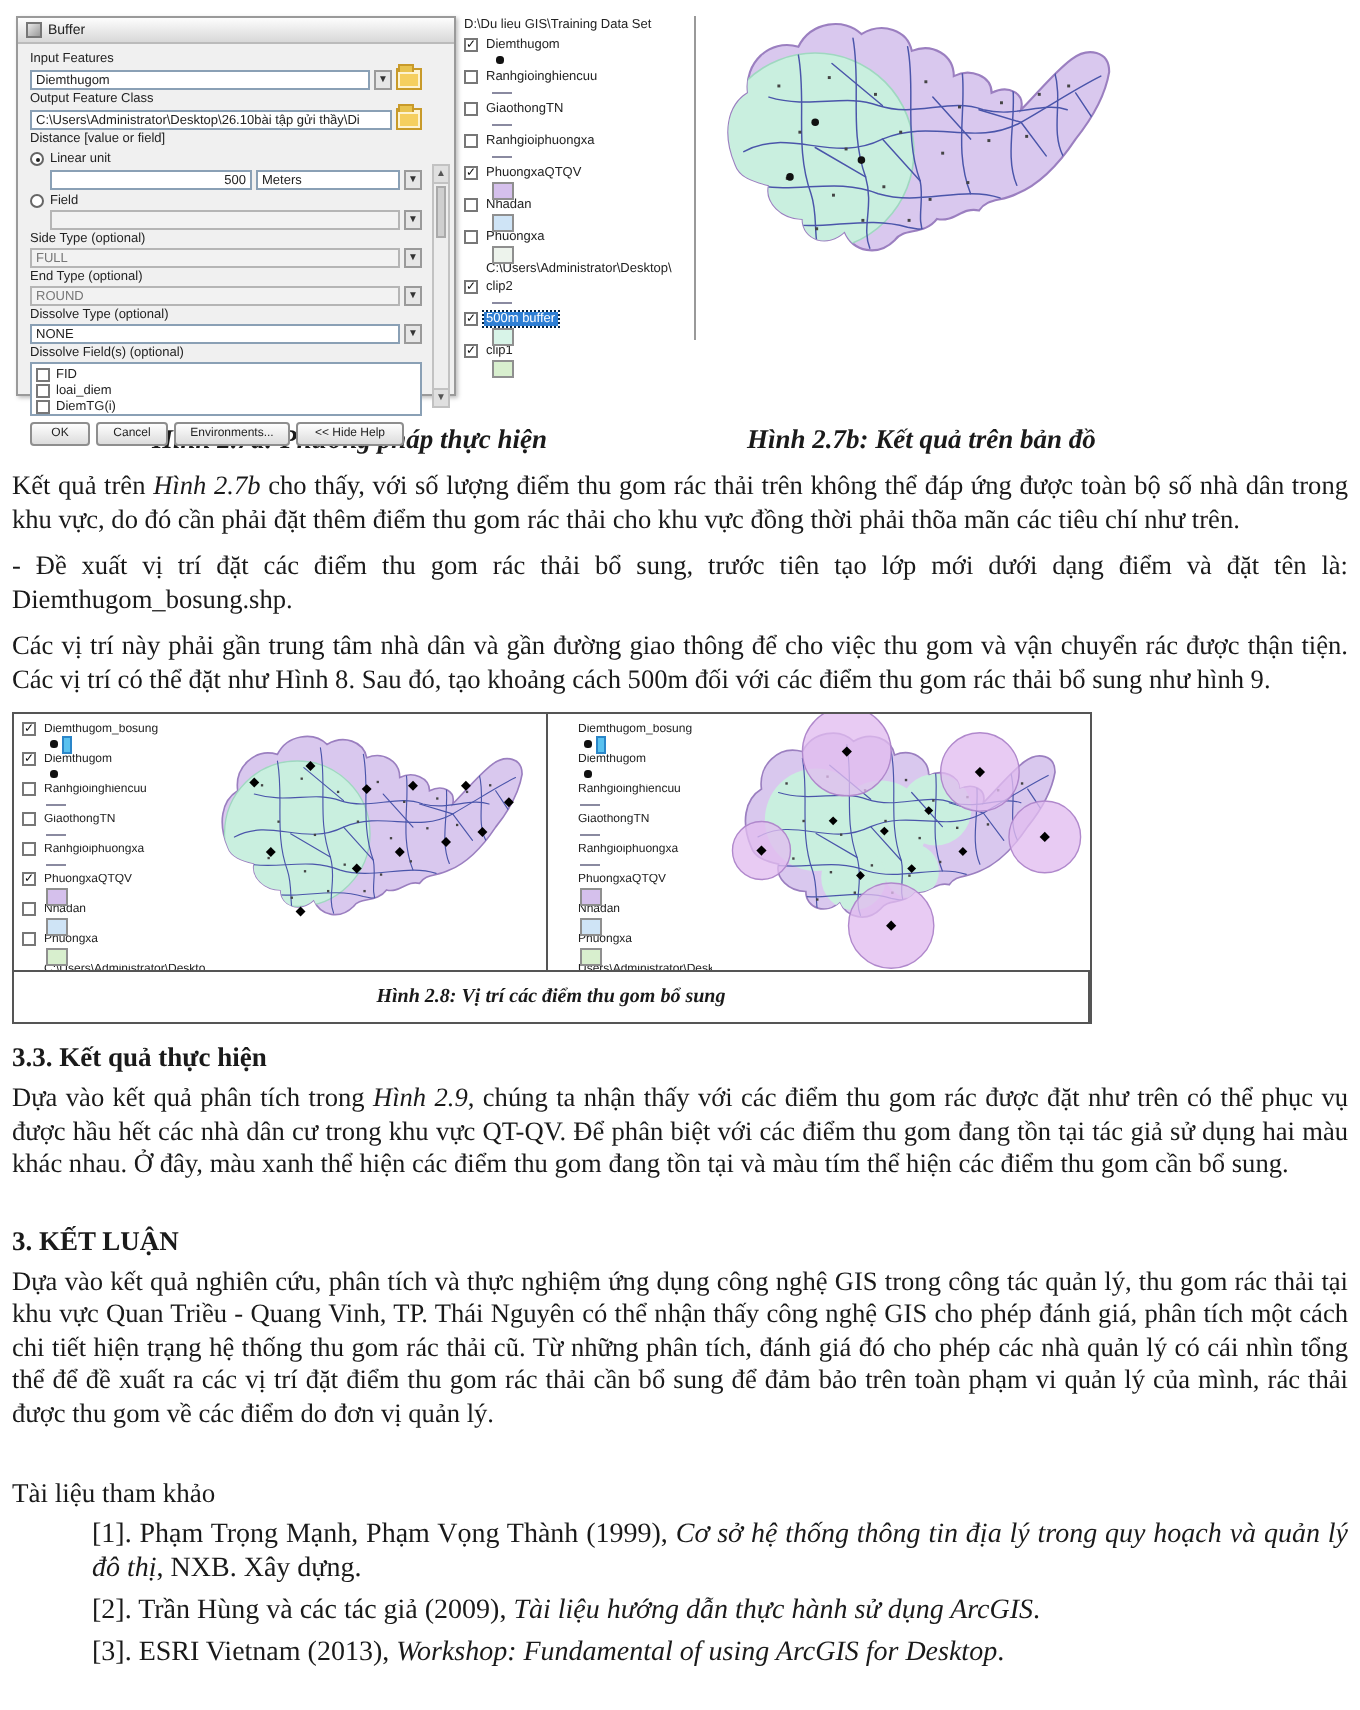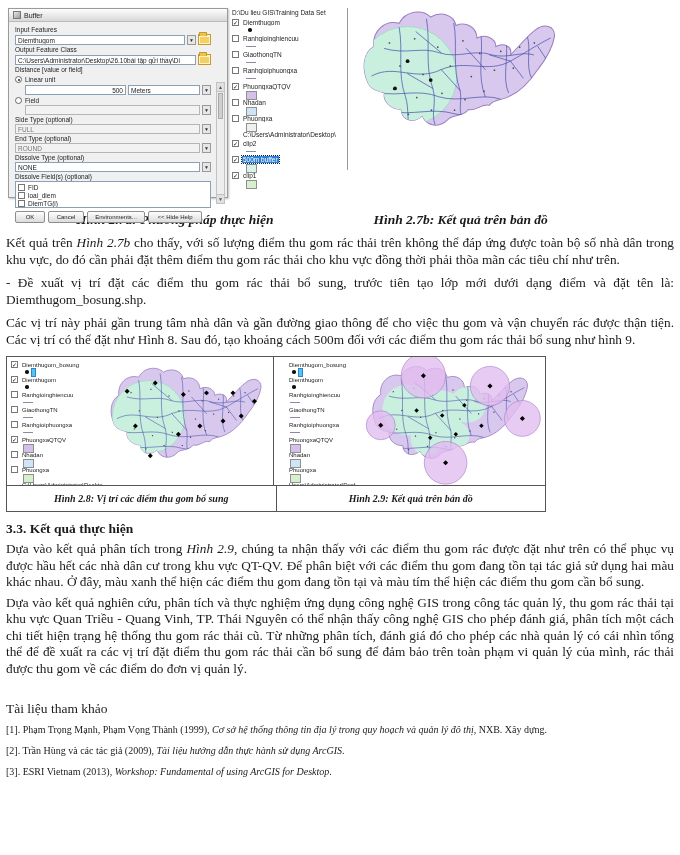--- a/index.html
+++ b/index.html
@@ -97,21 +97,21 @@
   .map2 { position:absolute; left:92px; top:2px; width:172px; height:124px; }
   .map3 { position:absolute; left:80px; top:0px; width:190px; height:128px; }
   .figcaps { display:flex; border-top:1.5px solid #555; height:26px; }
   .figcaps div { flex:1; display:flex; align-items:center; justify-content:center;
                  font-weight:bold; font-style:italic; font-size:10px; }
   .figcaps .fc1 { border-right:1.5px solid #555; }
 
   h3.sec { font-size:13.5px; font-weight:bold; margin-top:9px; }
   h3.sec.sp { margin-top:22px; }
   .refs-head { font-size:13.5px; font-weight:normal; margin-top:24px; }
-  p.ref { font-size:10px; line-height:17px; margin-top:4px; text-align:justify; }
+  p.ref { font-size:14px; line-height:17px; margin-top:4px; text-align:justify;margin-left:40px; }
 </style>
 </head>
 <body>
 
 <svg width="0" height="0" style="position:absolute" aria-hidden="true">
   <defs>
     <path id="region" d="M14,78 C8,64 10,50 20,44 C18,30 30,18 44,22 C50,10 66,8 74,16 C84,10 96,14 98,24
       C108,20 118,26 118,36 C126,32 136,36 136,44 C144,40 152,44 150,52 C158,44 166,34 174,28
       C182,22 192,24 192,34 C190,46 184,56 176,66 C168,78 158,88 148,92 C140,96 134,94 130,100
       C122,98 118,106 110,104 C104,112 94,108 90,114 C82,122 70,120 66,110 C58,118 46,114 46,104
@@ -565,27 +565,27 @@
             <path d="M118,54 l2.6,2.6 -2.6,2.6 -2.6,-2.6 z"></path>
               <path d="M78,92 l2.6,2.6 -2.6,2.6 -2.6,-2.6 z"></path>
             <path d="M108,88 l2.6,2.6 -2.6,2.6 -2.6,-2.6 z"></path>
               <path d="M138,78 l2.6,2.6 -2.6,2.6 -2.6,-2.6 z"></path>
           </g>
         </svg>
       </div>
     </div>
     <div class="figcaps">
       <div class="fc1">Hình 2.8: Vị trí các điểm thu gom bổ sung</div>
-      <div class="fc2">Hình 2.9: Kết quả trên bản đồ</div>
     </div>
   </div>
 
   <h3 class="sec">3.3. Kết quả thực hiện</h3>
   <p class="body" style="margin-top:4px;"><span>Dựa vào kết quả phân tích trong </span><i>Hình 2.9</i><span>, chúng ta nhận thấy với các điểm thu gom rác được đặt như trên có thể phục vụ được hầu hết các nhà dân cư trong khu vực QT-QV. Để phân biệt với các điểm thu gom đang tồn tại tác giả sử dụng hai màu khác nhau. Ở đây, màu xanh thể hiện các điểm thu gom đang tồn tại và màu tím thể hiện các điểm thu gom cần bổ sung.</span></p>
 
+  <h3 class="sec sp">3. KẾT LUẬN</h3>
   <p class="body" style="margin-top:4px;">Dựa vào kết quả nghiên cứu, phân tích và thực nghiệm ứng dụng công nghệ GIS trong công tác quản lý, thu gom rác thải tại khu vực Quan Triều - Quang Vinh, TP. Thái Nguyên có thể nhận thấy công nghệ GIS cho phép đánh giá, phân tích một cách chi tiết hiện trạng hệ thống thu gom rác thải cũ. Từ những phân tích, đánh giá đó cho phép các nhà quản lý có cái nhìn tổng thể để đề xuất ra các vị trí đặt điểm thu gom rác thải cần bổ sung để đảm bảo trên toàn phạm vi quản lý của mình, rác thải được thu gom về các điểm do đơn vị quản lý.</p>
 
   <div class="refs-head">Tài liệu tham khảo</div>
   <div>
 
       <p class="ref"><span>[1]. Phạm Trọng Mạnh, Phạm Vọng Thành (1999), </span><i>Cơ sở hệ thống thông tin địa lý trong quy hoạch và quản lý đô thị</i><span>, NXB. Xây dựng.</span></p>
 
       <p class="ref"><span>[2]. Trần Hùng và các tác giả (2009), </span><i>Tài liệu hướng dẫn thực hành sử dụng ArcGIS</i><span>.</span></p>
 
       <p class="ref"><span>[3]. ESRI Vietnam (2013), </span><i>Workshop: Fundamental of using ArcGIS for Desktop</i><span>.</span></p>

